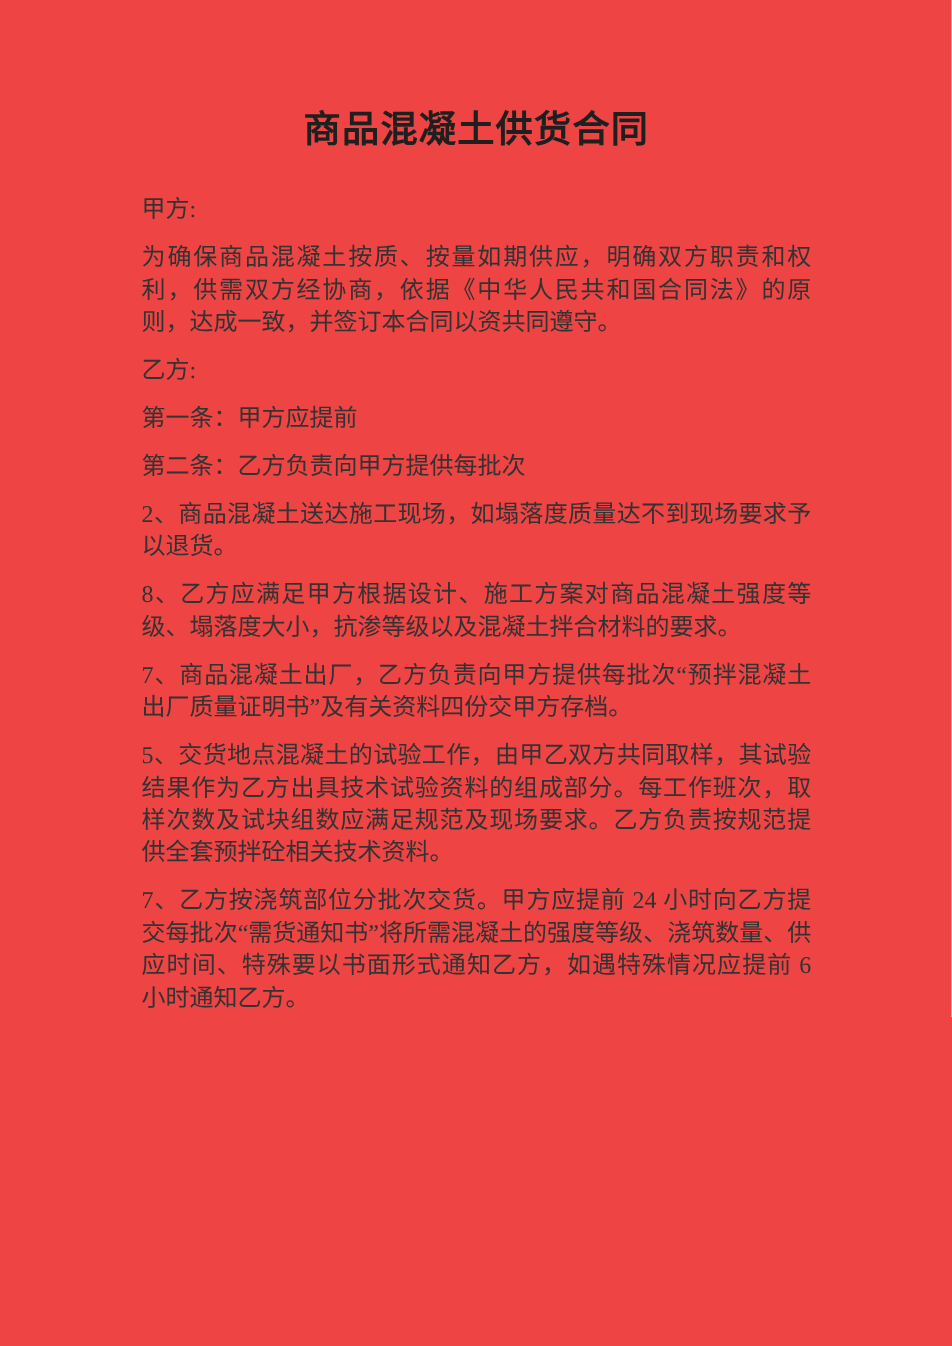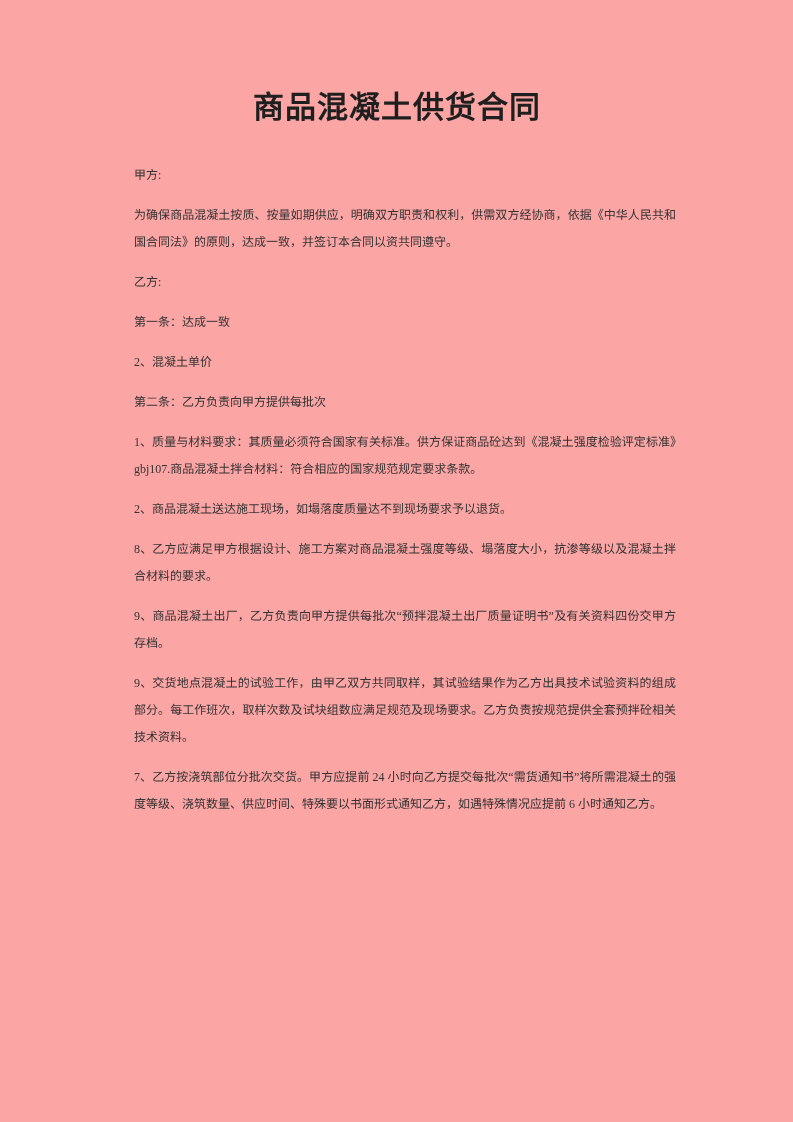--- a/index.html
+++ b/index.html
@@ -5,39 +5,39 @@
   html, body {
     margin: 0;
     padding: 0;
     background: #ffffff;
   }
   .page {
     position: relative;
     width: 793px;
     height: 1122px;
     margin: 0 auto;
-    background: #fca5a5;
+    background: #ef4444;
     box-sizing: border-box;
     padding: 86px 117px 20px 118px;
     overflow: hidden;
     font-family: "Liberation Serif", "DejaVu Serif", serif;
     color: #333333;
   }
   .doc-title {
     margin: 0 0 32px 0;
     font-size: 31px;
     line-height: 44px;
     font-weight: bold;
     text-align: center;
     color: #1f1f1f;
     letter-spacing: 1px;
   }
   .para {
-    margin: 0 0 13px 16px;
-    font-size: 12px;
+    margin: 0 0 13px 0;
+    font-size: 20px;
     line-height: 27px;
     text-align: justify;
     word-break: break-all;
   }
   .party-line {
     text-align: left;
   }
   .section-heading {
     text-align: left;
   }
@@ -48,33 +48,31 @@
 <div class="page">
 
   <h1 class="doc-title">商品混凝土供货合同</h1>
 
   <p class="para party-line">甲方:</p>
 
   <p class="para">为确保商品混凝土按质、按量如期供应，明确双方职责和权利，供需双方经协商，依据《中华人民共和国合同法》的原则，达成一致，并签订本合同以资共同遵守。</p>
 
   <p class="para party-line">乙方:</p>
 
-  <p class="para section-heading">第一条：达成一致</p>
+  <p class="para section-heading">第一条：甲方应提前</p>
 
 
-  <p class="para">2、混凝土单价</p>
 
   <p class="para section-heading">第二条：乙方负责向甲方提供每批次</p>
 
-  <p class="para">1、质量与材料要求：其质量必须符合国家有关标准。供方保证商品砼达到《混凝土强度检验评定标准》gbj107.商品混凝土拌合材料：符合相应的国家规范规定要求条款。</p>
 
   <p class="para">2、商品混凝土送达施工现场，如塌落度质量达不到现场要求予以退货。</p>
 
   <p class="para">8、乙方应满足甲方根据设计、施工方案对商品混凝土强度等级、塌落度大小，抗渗等级以及混凝土拌合材料的要求。</p>
 
 
-  <p class="para">9、商品混凝土出厂，乙方负责向甲方提供每批次“预拌混凝土出厂质量证明书”及有关资料四份交甲方存档。</p>
+  <p class="para">7、商品混凝土出厂，乙方负责向甲方提供每批次“预拌混凝土出厂质量证明书”及有关资料四份交甲方存档。</p>
 
-  <p class="para">9、交货地点混凝土的试验工作，由甲乙双方共同取样，其试验结果作为乙方出具技术试验资料的组成部分。每工作班次，取样次数及试块组数应满足规范及现场要求。乙方负责按规范提供全套预拌砼相关技术资料。</p>
+  <p class="para">5、交货地点混凝土的试验工作，由甲乙双方共同取样，其试验结果作为乙方出具技术试验资料的组成部分。每工作班次，取样次数及试块组数应满足规范及现场要求。乙方负责按规范提供全套预拌砼相关技术资料。</p>
 
   <p class="para">7、乙方按浇筑部位分批次交货。甲方应提前 24 小时向乙方提交每批次“需货通知书”将所需混凝土的强度等级、浇筑数量、供应时间、特殊要以书面形式通知乙方，如遇特殊情况应提前 6 小时通知乙方。</p>
 
 </div>
 
 </body></html>

